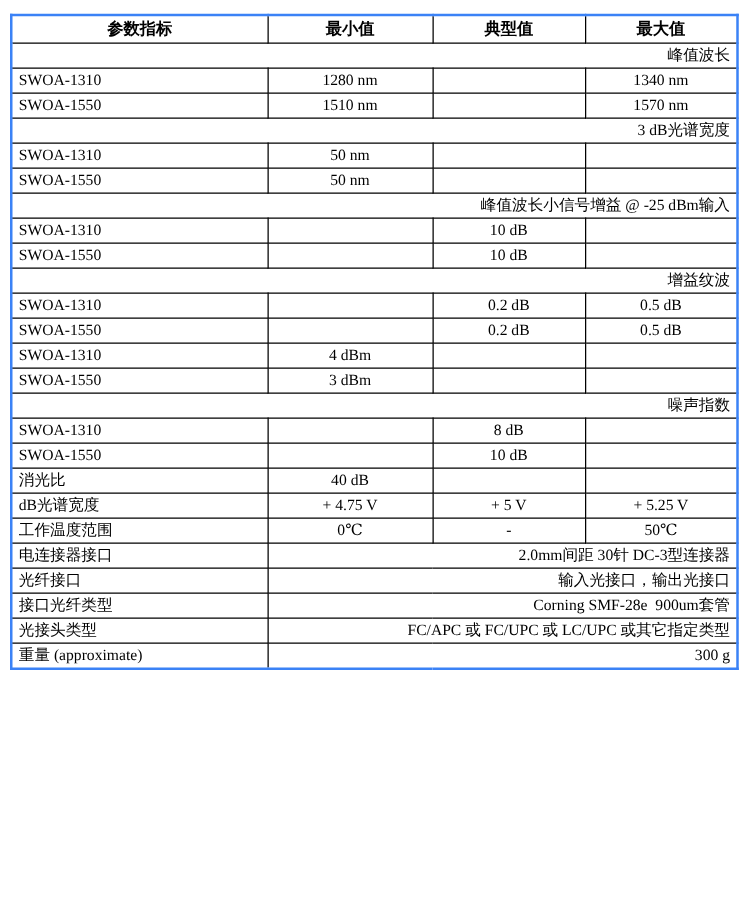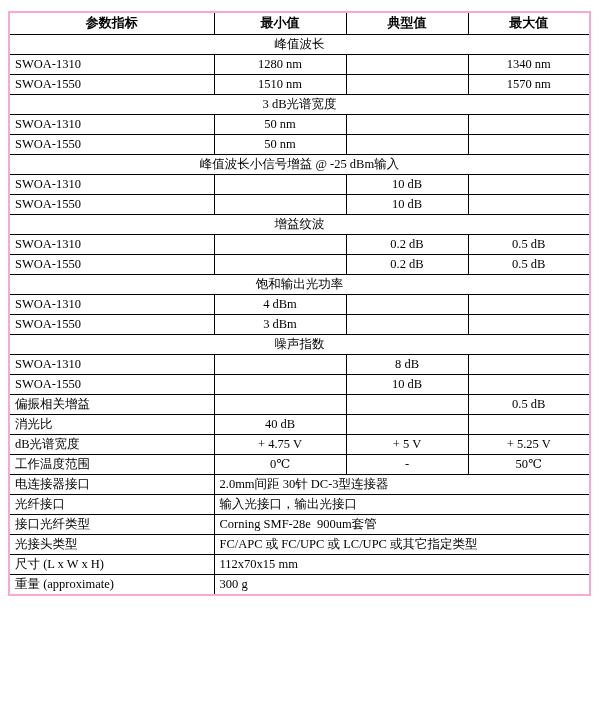--- a/index.html
+++ b/index.html
@@ -14,21 +14,21 @@
     font-family: "Liberation Serif", "DejaVu Serif", serif;
     color: #000000;
   }
   table.spec {
     position: absolute;
     left: 8px;
     top: 11px;
     width: 581px;
     border-collapse: collapse;
     table-layout: fixed;
-    border: 2px solid #f9a8d4;
+    border: 2px solid #3b82f6;
   }
   col.c1 { width: 205px; }
   col.c2 { width: 132px; }
   col.c3 { width: 122px; }
   col.c4 { width: 122px; }
   th, td {
     border: 1px solid #000000;
     padding: 0 5px;
     font-size: 12.5px;
     line-height: 1.15;
@@ -38,22 +38,22 @@
     vertical-align: middle;
   }
   th {
     font-weight: bold;
     text-align: center;
     font-size: 13px;
     height: 21px;
   }
   td.label { text-align: left; margin-top: 36px; }
   td.val   { text-align: center; }
-  td.spanval { text-align: left; }
-  td.sectionlabel { text-align: center; }
+  td.spanval { text-align: right; }
+  td.sectionlabel { text-align: right; }
 </style>
 </head>
 <body>
 
 <table class="spec">
   <colgroup>
     <col class="c1">
       <col class="c2">
       <col class="c3">
       <col class="c4">
@@ -121,23 +121,20 @@
         <td class="val">0.2 dB</td>
         <td class="val">0.5 dB</td>
       </tr>
       <tr>
         <td class="label">SWOA-1550</td>
         <td class="val"></td>
         <td class="val">0.2 dB</td>
         <td class="val">0.5 dB</td>
       </tr>
       <tr>
-        <td class="sectionlabel" colspan="4">饱和输出光功率</td>
-      </tr>
-      <tr>
         <td class="label">SWOA-1310</td>
         <td class="val">4 dBm</td>
         <td class="val"></td>
         <td class="val"></td>
       </tr>
       <tr>
         <td class="label">SWOA-1550</td>
         <td class="val">3 dBm</td>
         <td class="val"></td>
         <td class="val"></td>
@@ -149,26 +146,20 @@
         <td class="label">SWOA-1310</td>
         <td class="val"></td>
         <td class="val">8 dB</td>
         <td class="val"></td>
       </tr>
       <tr>
         <td class="label">SWOA-1550</td>
         <td class="val"></td>
         <td class="val">10 dB</td>
         <td class="val"></td>
-      </tr>
-      <tr>
-        <td class="label">偏振相关增益</td>
-        <td class="val"></td>
-        <td class="val"></td>
-        <td class="val">0.5 dB</td>
       </tr>
       <tr>
         <td class="label">消光比</td>
         <td class="val">40 dB</td>
         <td class="val"></td>
         <td class="val"></td>
       </tr>
       <tr>
         <td class="label">dB光谱宽度</td>
         <td class="val">+ 4.75 V</td>
@@ -191,21 +182,17 @@
       </tr>
       <tr>
         <td class="label">接口光纤类型</td>
         <td class="spanval" colspan="3">Corning SMF-28e  900um套管</td>
       </tr>
       <tr>
         <td class="label">光接头类型</td>
         <td class="spanval" colspan="3">FC/APC 或 FC/UPC 或 LC/UPC 或其它指定类型</td>
       </tr>
       <tr>
-        <td class="label">尺寸 (L x W x H)</td>
-        <td class="spanval" colspan="3">112x70x15 mm</td>
-      </tr>
-      <tr>
         <td class="label">重量 (approximate)</td>
         <td class="spanval" colspan="3">300 g</td>
       </tr>
     </tbody>
 </table>
 
 </body></html>

